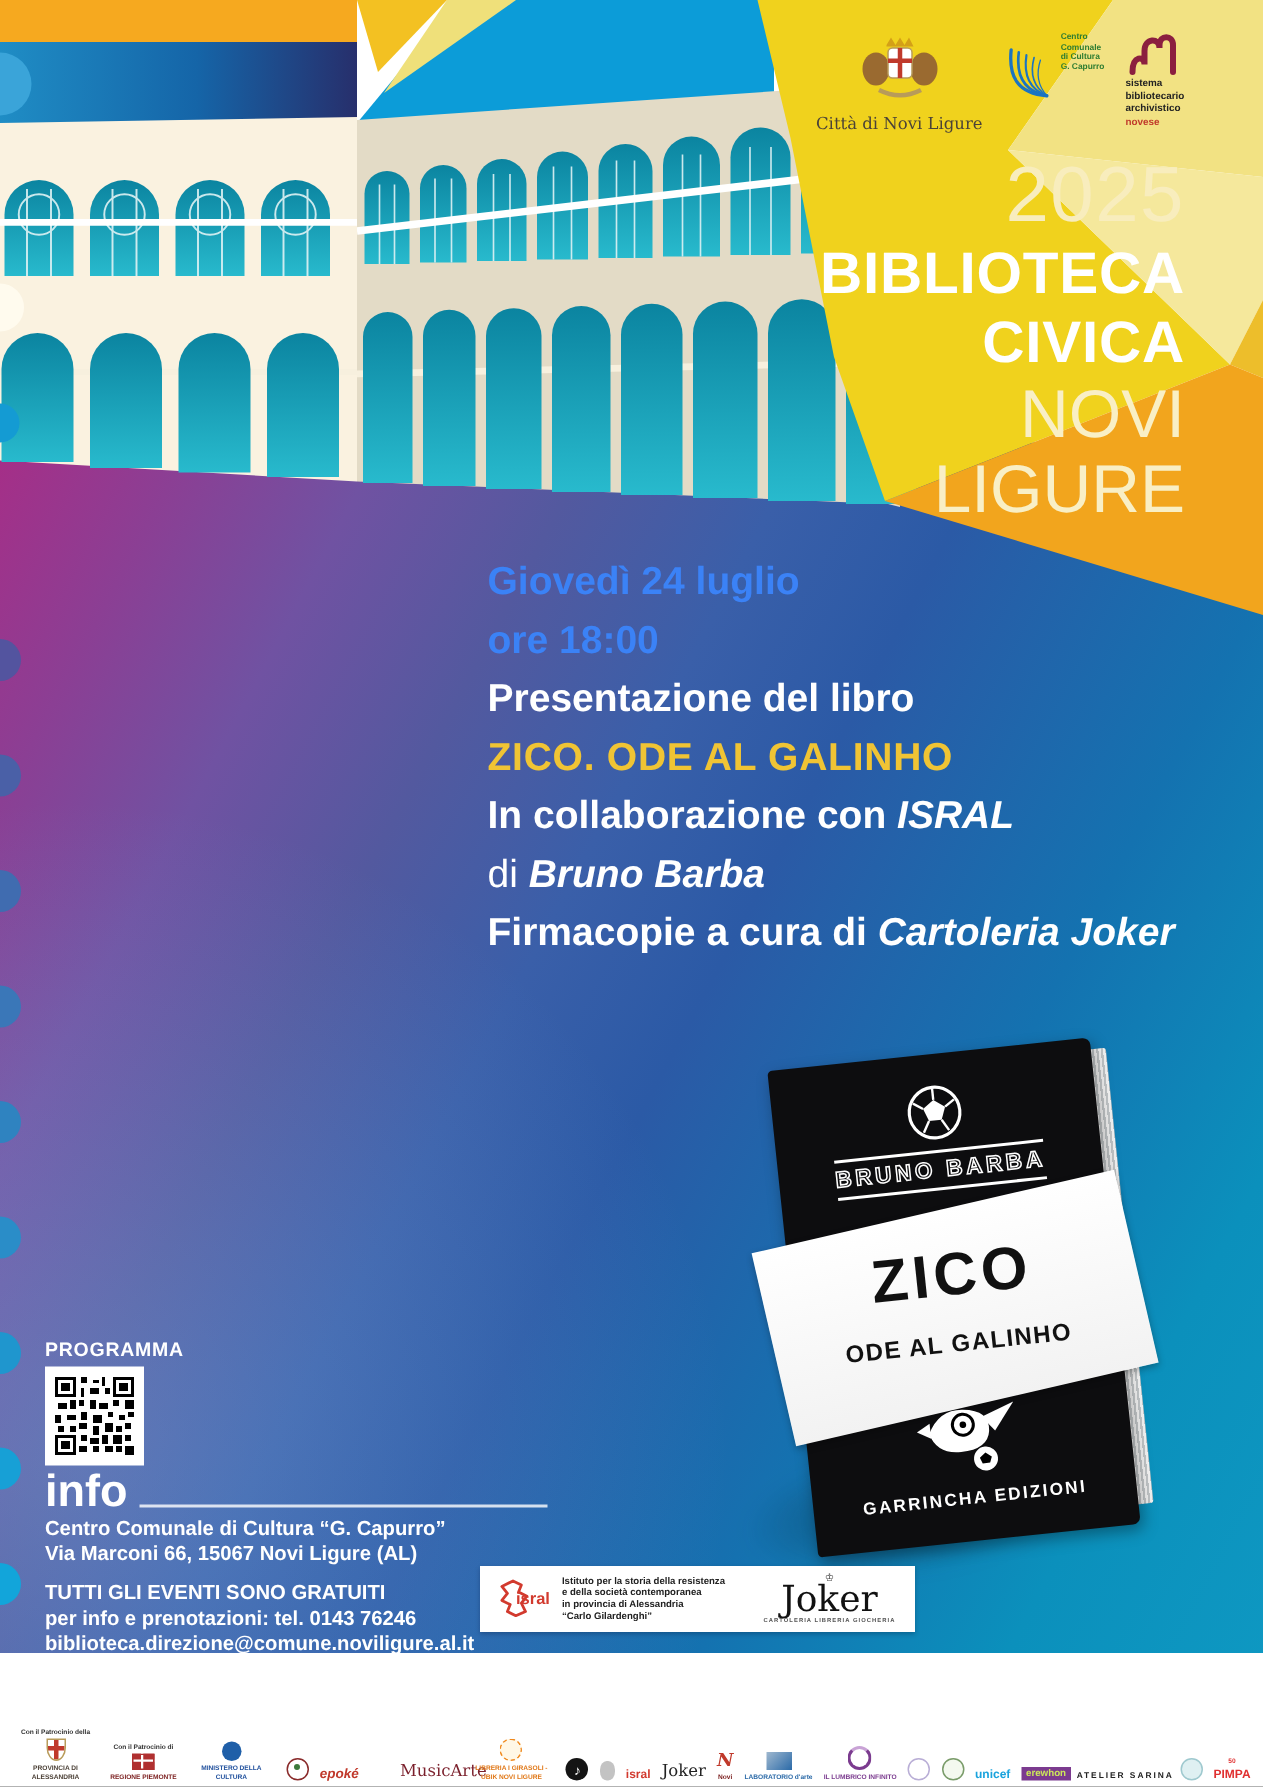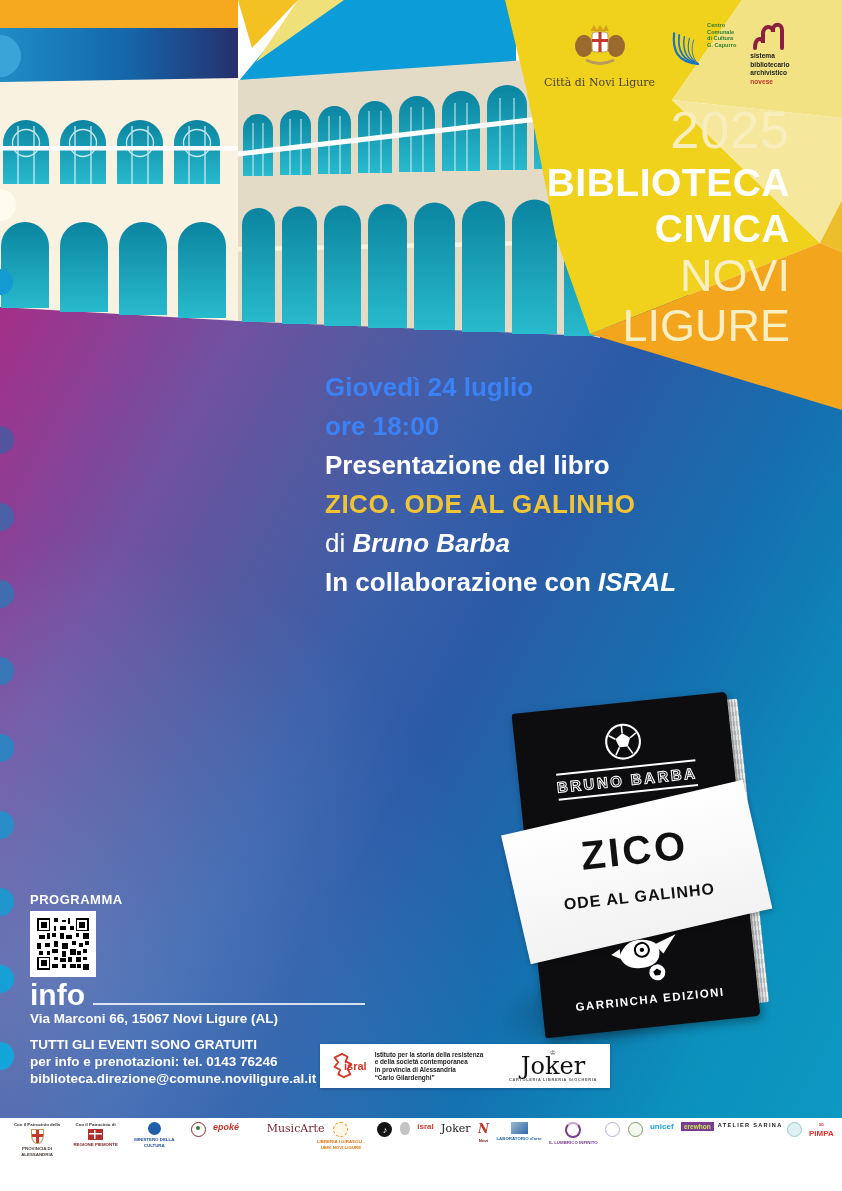--- a/index.html
+++ b/index.html
@@ -104,22 +104,22 @@
     display:flex;align-items:center;padding:3px 9px;box-sizing:border-box;gap:5px;z-index:4;
     box-shadow:0 1px 3px rgba(0,0,30,.25);}
   .isral-word{font-size:11px;font-weight:800;color:#d23a2e;margin-left:-16px;}
   .p-lines{font-size:6.4px;font-weight:700;color:#222;line-height:7.6px;margin-left:3px;}
   .joker{margin-left:auto;text-align:center;padding-right:4px;}
   .joker-crown{font-size:7px;color:#444;line-height:5px;}
   .joker-word{font-family:"DejaVu Serif",serif;font-size:24px;color:#111;line-height:22px;}
   .joker-sub{font-size:3.9px;letter-spacing:.7px;color:#555;font-weight:700;}
 
   
-  .footer{position:absolute;left:0;bottom:0;width:842px;height:73px;background:#fff;
-    display:flex;align-items:flex-start;justify-content:space-between;gap:2px;
+  .footer{position:absolute;left:0;bottom:0;width:842px;height:89px;background:#fff;
+    display:flex;align-items:flex-end;justify-content:space-between;gap:2px;
     padding:4px 8px;box-sizing:border-box;z-index:5;}
   .f-item{display:flex;flex-direction:column;align-items:center;gap:2px;max-width:58px;text-align:center;}
   .f-cap{font-size:4.4px;font-weight:700;color:#333;white-space:nowrap;}
   .f-lab{font-size:4.4px;font-weight:700;color:#4a3f35;line-height:1.25;}
   .f-marktext{font-size:8px;font-weight:700;color:#222;white-space:nowrap;}
   .f-marktext.serif{font-family:"DejaVu Serif",serif;font-weight:400;font-size:11px;}
   .f-marktext.italic{font-style:italic;font-size:9px;font-weight:800;}
   .f-marktext.caps{font-size:5.6px;letter-spacing:1.3px;font-weight:600;}
   .f-marktext.bold{font-weight:800;}
   .f-marktext.erewhon{background:#7b3b8f;color:#cde85a;padding:1px 3px;font-size:6.5px;font-weight:800;}
@@ -322,22 +322,23 @@
     <div class="m-l3">NOVI</div>
     <div class="m-l4">LIGURE</div>
   </div>
 
 
   <div class="event">
     <div class="ev blue">Giovedì 24 luglio</div>
     <div class="ev blue">ore 18:00</div>
     <div class="ev">Presentazione del libro</div>
     <div class="ev yellow">ZICO. ODE AL GALINHO</div>
+    <div class="ev"><span>In collaborazione con </span><span class="bi">ISRAL</span></div>
     <div class="ev"><span class="reg">di </span><span class="bi">Bruno Barba</span></div>
-    <div class="ev"><span>In collaborazione con </span><span class="bi">ISRAL</span></div>
+    <div class="ev"><span>Firmacopie a cura di </span><span class="bi">Cartoleria Joker</span></div>
   </div>
 
   <div class="book-shadow"></div>
   <div class="book-wrap">
     <div class="pages"></div>
     <div class="book">
       <div class="band"></div>
       <svg class="ball" width="38" height="38" viewBox="0 0 36 36">
         <circle cx="18" cy="18" r="16" stroke="#fff" stroke-width="2" fill="none"></circle>
         <polygon points="18,10 25,15 22,23 14,23 11,15" fill="#fff"></polygon>
@@ -416,20 +417,21 @@
           <rect x="18" y="25" width="3" height="2"></rect>
             <rect x="22" y="25" width="2" height="2"></rect>
           <rect x="25" y="25" width="3" height="3"></rect>
         </g>
       </svg>
     </div>
   </div>
 
   <div class="info">
     <div class="info-h">info</div>
+    <div class="i-line">Centro Comunale di Cultura “G. Capurro”</div>
     <div class="i-line">Via Marconi 66, 15067 Novi Ligure (AL)</div>
     <div class="i-gap"></div>
     <div class="i-line">TUTTI GLI EVENTI SONO GRATUITI</div>
     <div class="i-line">per info e prenotazioni: tel. 0143 76246</div>
     <div class="i-line">biblioteca.direzione@comune.noviligure.al.it</div>
   </div>
 
   <div class="partners">
     <svg width="26" height="30" viewBox="0 0 28 30">
       <path d="M14,2 L20,5 L18,10 L24,13 L20,18 L23,24 L16,27 L10,24 L12,19 L6,16 L10,11 L6,6 Z" stroke="#d23a2e" stroke-width="2" fill="none" stroke-linejoin="round"></path>

